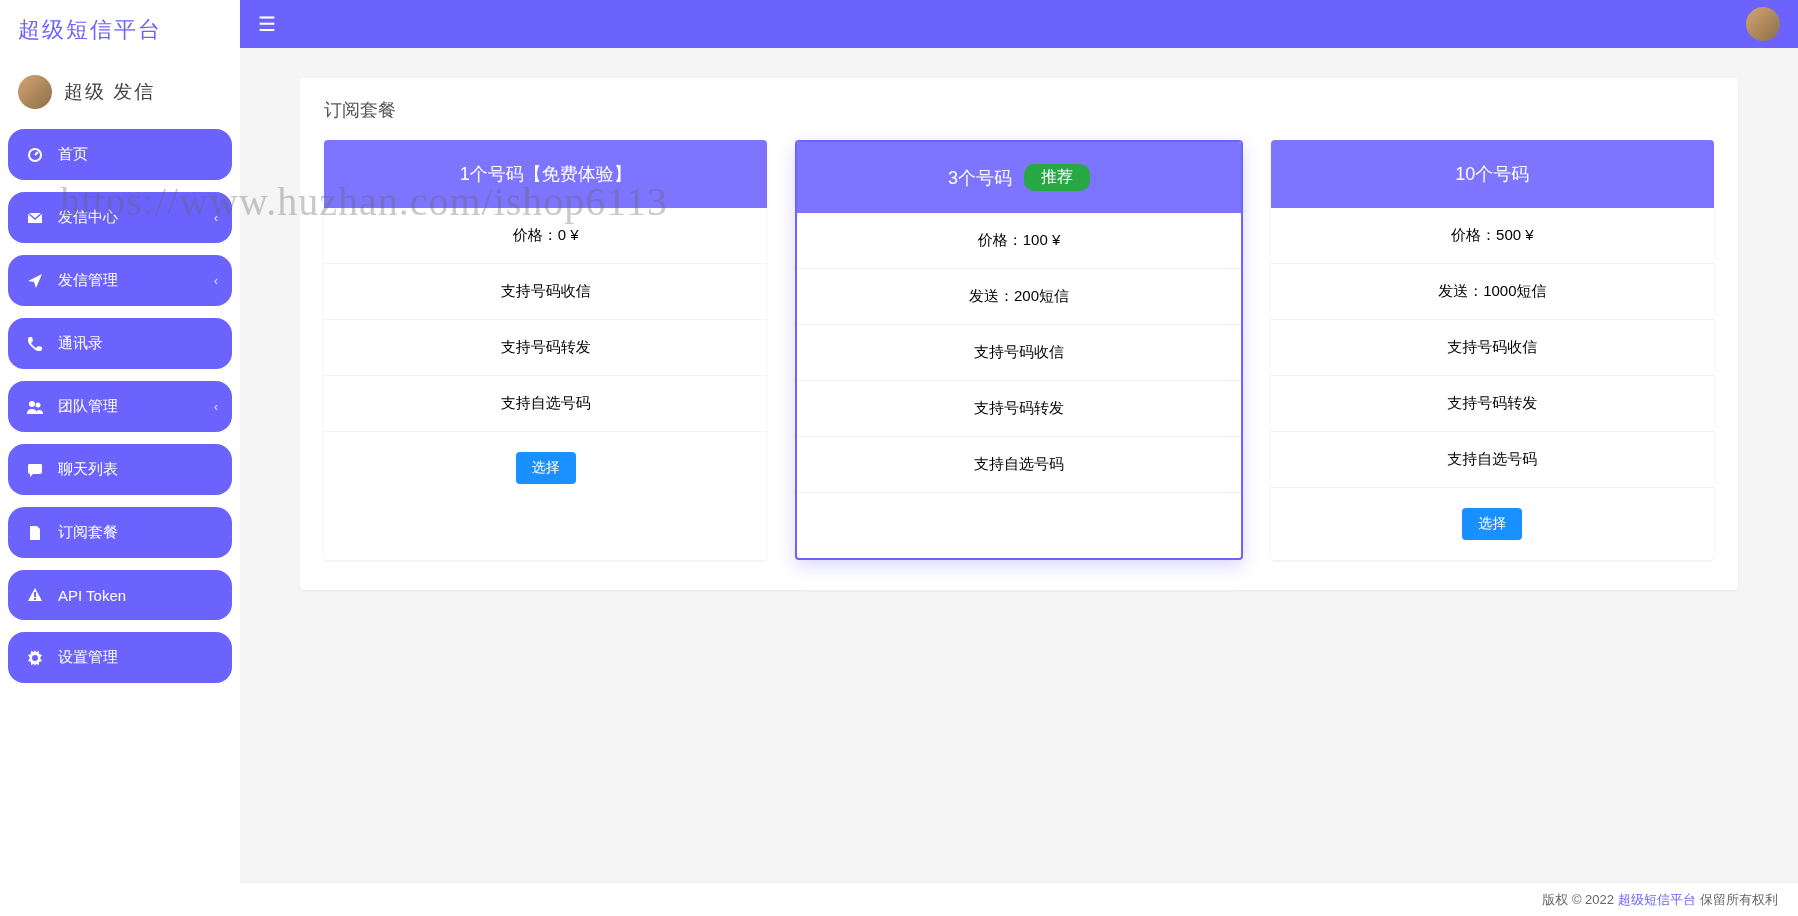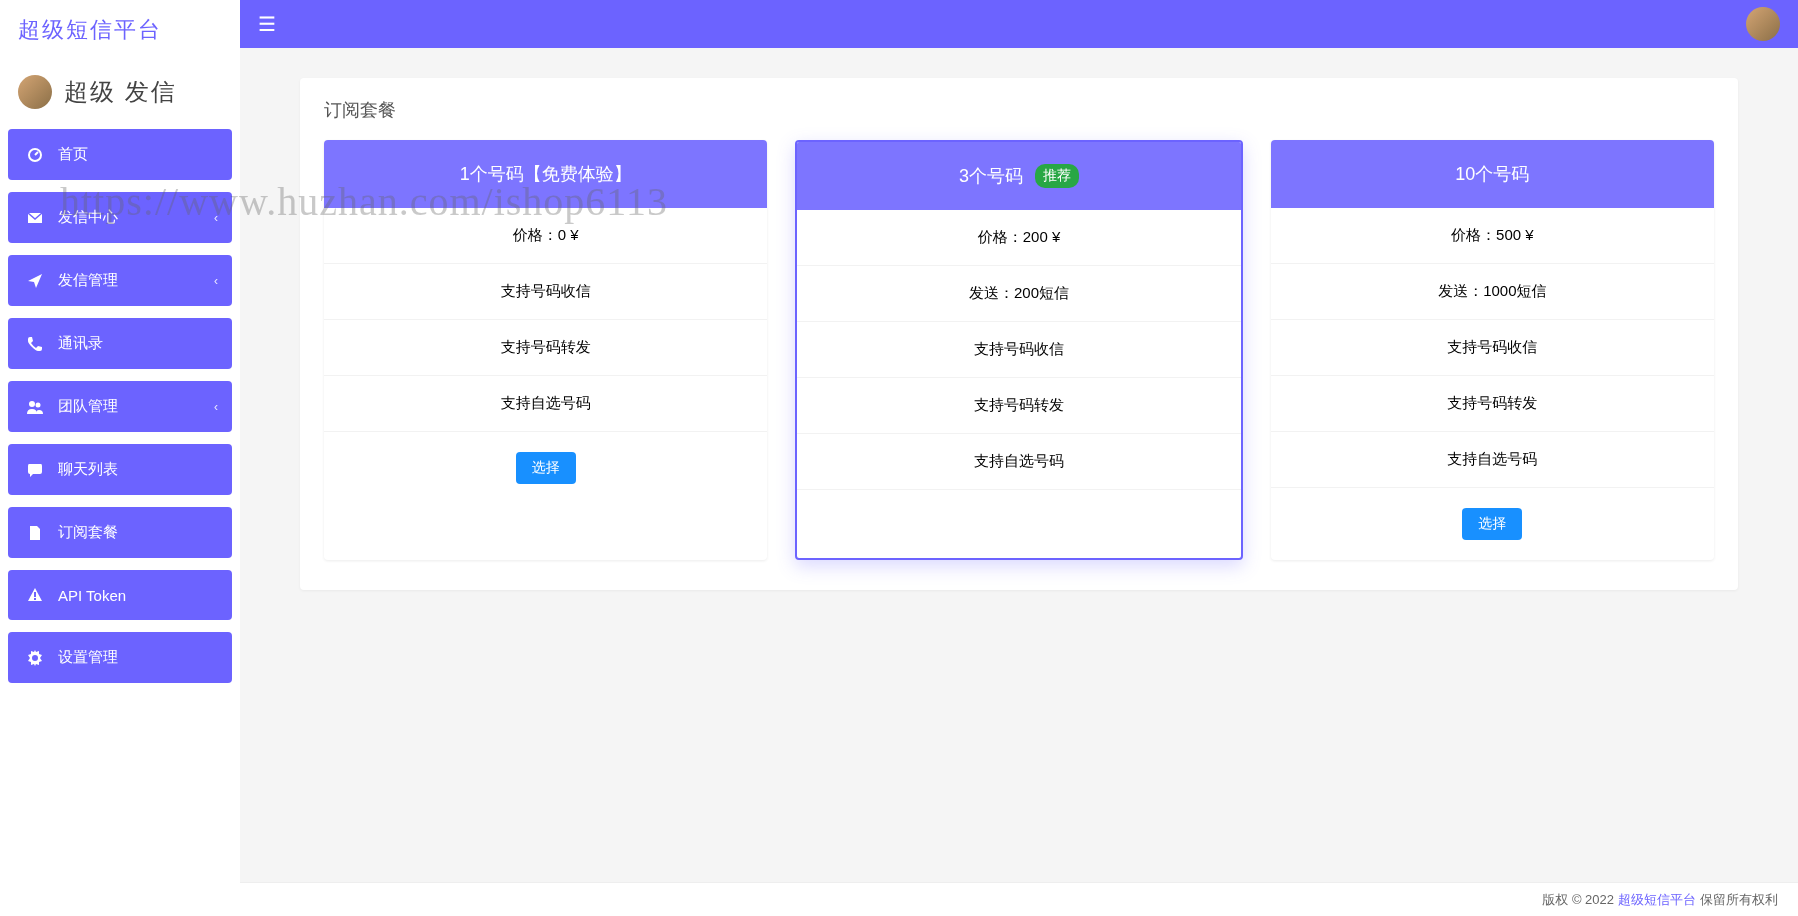--- a/index.html
+++ b/index.html
@@ -2,40 +2,40 @@
 <html><head>
   <meta charset="utf-8">
   <style>
     * { margin: 0; padding: 0; box-sizing: border-box; font-family: -apple-system, BlinkMacSystemFont, "Segoe UI", Arial, sans-serif; }
     body { background: #f5f5f5; width: 1798px; height: 916px; overflow: hidden; position: relative; }
 
     .sidebar { position: absolute; left: 0; top: 0; width: 240px; height: 100%; background: #ffffff; }
     .brand { padding: 15px 18px; font-size: 22px; color: #6c63ff; font-weight: 500; letter-spacing: 2px; }
     .user-section { padding: 15px 18px 20px; display: flex; align-items: center; gap: 12px; }
     .user-avatar { width: 34px; height: 34px; border-radius: 50%; background: linear-gradient(135deg,#d4a574,#8b6f47); display: inline-block; }
-    .user-name { font-size: 24px; color: #444; letter-spacing: 2px; }
+    .user-name { font-size: 19px; color: #444; letter-spacing: 2px; }
 
     .nav { padding: 0 8px; }
-    .nav-item { background: #6c63ff; color: #fff; border-radius: 4px; padding: 16px 18px; margin-bottom: 12px; display: flex; align-items: center; gap: 14px; font-size: 15px; cursor: pointer; position: relative; }
+    .nav-item { background: #6c63ff; color: #fff; border-radius: 16px; padding: 16px 18px; margin-bottom: 12px; display: flex; align-items: center; gap: 14px; font-size: 15px; cursor: pointer; position: relative; }
     .nav-item .icon { width: 18px; height: 18px; display: inline-flex; align-items: center; justify-content: center; }
     .nav-item .chevron { position: absolute; right: 14px; font-size: 12px; opacity: 0.85; }
 
     .topbar { position: absolute; left: 240px; top: 0; right: 0; height: 48px; background: #6c63ff; display: flex; align-items: center; padding: 0 18px; justify-content: space-between; }
     .hamburger { color: #fff; font-size: 20px; cursor: pointer; }
     .top-avatar { width: 34px; height: 34px; border-radius: 50%; background: linear-gradient(135deg,#d4a574,#8b6f47); cursor: pointer; }
 
     .main { position: absolute; left: 240px; top: 48px; right: 0; bottom: 34px; padding: 30px 60px; overflow: auto; }
     .panel { background: #fff; border-radius: 4px; box-shadow: 0 1px 3px rgba(0,0,0,0.05); padding: 20px 0 30px; }
     .panel-title { font-size: 18px; color: #555; padding: 0 24px 18px; }
 
     .plans { display: flex; gap: 28px; padding: 0 24px; }
     .plan { flex: 1; background: #fff; border-radius: 4px; overflow: hidden; box-shadow: 0 1px 3px rgba(0,0,0,0.08); }
     .plan.featured { border: 2px solid #6c63ff; box-shadow: 0 6px 18px rgba(108,99,255,0.25); }
     .plan-header { background: #7d75ff; color: #fff; text-align: left; padding: 22px 10px; font-size: 18px; font-weight: 400; display: flex; align-items: center; justify-content: center; gap: 12px; }
-    .plan-badge { background: #28a745; color: #fff; font-size: 14px; padding: 3px 8px; border-radius: 10px; }
+    .plan-badge { background: #28a745; color: #fff; font-size: 16px; padding: 3px 17px; border-radius: 10px; }
     .plan-row { text-align: center; padding: 18px 10px; color: #000000; font-size: 15px; border-bottom: 1px solid #f2f2f2; }
     .plan-footer { text-align: center; padding: 20px 10px; }
     .select-btn { background: #1890ff; color: #fff; border: none; padding: 7px 16px; border-radius: 4px; font-size: 14px; cursor: pointer; }
 
     .footer { position: absolute; left: 240px; right: 0; bottom: 0; height: 34px; background: #fff; border-top: 1px solid #eee; display: flex; align-items: center; justify-content: flex-end; padding: 0 20px; font-size: 13px; color: #666; gap: 4px; }
     .footer a { color: #6c63ff; text-decoration: none; }
 
     .watermark { position: absolute; left: 60px; top: 130px; font-size: 40px; color: rgba(100,100,100,0.35); font-family: serif; font-weight: 400; letter-spacing: 1px; pointer-events: none; z-index: 50; margin-top: 48px; }
 
     svg { fill: currentColor; }
@@ -167,21 +167,21 @@
         <div class="plan-footer">
           <button class="select-btn">选择</button>
         </div>
       </div>
 
       <div class="plan featured">
         <div class="plan-header">
           <span>3个号码</span>
           <span class="plan-badge">推荐</span>
         </div>
-        <div class="plan-row">价格：200 ¥</div>
+        <div class="plan-row">价格：100 ¥</div>
         <div class="plan-row">发送：200短信</div>
         <div class="plan-row">支持号码收信</div>
         <div class="plan-row">支持号码转发</div>
         <div class="plan-row">支持自选号码</div>
         <div class="plan-footer"></div>
       </div>
 
       <div class="plan">
         <div class="plan-header">
           <span>10个号码</span>

